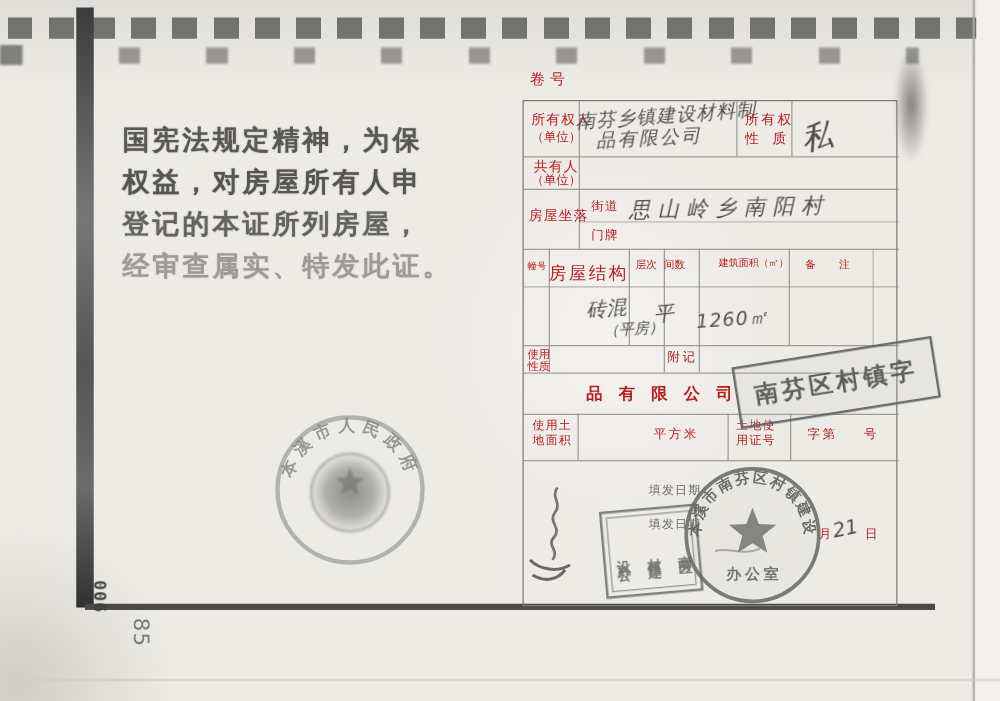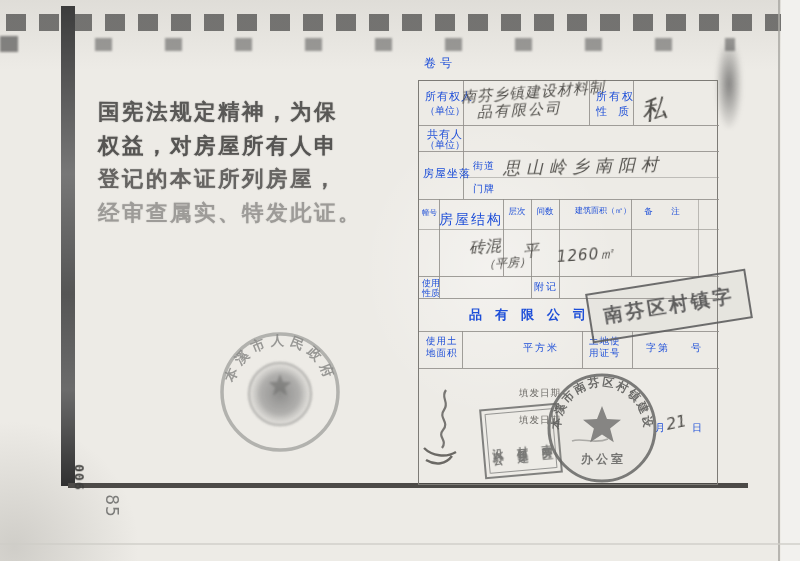--- a/index.html
+++ b/index.html
@@ -54,21 +54,21 @@
   .pageno{left:100px;top:496px;font-family:"DejaVu Sans",sans-serif;font-size:17px;color:#7d7d7b;
     transform:rotate(90deg);letter-spacing:1px;}
   .archiveno{left:66px;top:470px;font-family:"DejaVu Sans Mono",monospace;font-weight:700;
     font-size:13px;color:#3d3d3b;transform:rotate(90deg);letter-spacing:1px;filter:blur(.3px);}
 
   
   .serial{left:424px;top:56px;font-size:12px;letter-spacing:4px;color:#55534f;}
   .form{left:418px;top:80px;width:300px;height:405px;border:1.5px solid #7d7b76;box-sizing:border-box;}
   .hl{background:#908e89;height:1px;opacity:.85;}
   .vl{background:#908e89;width:1px;opacity:.85;}
-  .lbl{color:#1d4ed8;line-height:1.2;}
+  .lbl{color:#b91c1c;line-height:1.2;}
   .hand{font-family:"DejaVu Sans",sans-serif;font-style:italic;color:#514f4b;
     filter:blur(.35px);white-space:nowrap;}
 
   
   .rect-stamp{left:588px;top:281px;width:158px;height:46px;border:2.5px solid #5f5f5f;
     transform:rotate(-9deg);display:flex;align-items:center;justify-content:center;
     font-size:19px;font-weight:700;letter-spacing:3px;color:#4f4f4f;
     background:rgba(190,188,182,.15);filter:blur(.3px);opacity:.9;}
   .sq-stamp{left:482px;top:406px;width:74px;height:66px;border:2px solid #757573;
     box-shadow:inset 0 0 0 3px rgba(0,0,0,0), inset 0 0 0 1px rgba(255,255,255,0);
@@ -163,21 +163,21 @@
   <div class="abs lbl" style="left:6px;top:58px;font-size:10px;">（单位）</div>
 
   <div class="abs lbl" style="left:4px;top:86px;font-size:11px;letter-spacing:1px;">房屋坐落</div>
   <div class="abs lbl" style="left:54px;top:79px;font-size:10px;letter-spacing:1px;">街道</div>
   <div class="abs hand" style="left:84px;top:74px;font-size:17px;letter-spacing:6px;transform:rotate(-1.5deg);">思山岭乡南阳村</div>
   <div class="abs lbl" style="left:54px;top:102px;font-size:10px;letter-spacing:1px;">门牌</div>
 
   <div class="abs lbl" style="left:1px;top:127px;width:19px;font-size:7.5px;text-align:center;">幢号</div>
   <div class="abs lbl" style="left:20px;top:131px;width:64px;font-size:14px;text-align:center;letter-spacing:2px;">房屋结构</div>
   <div class="abs lbl" style="left:84px;top:125px;width:28px;font-size:8.5px;text-align:center;">层次</div>
-  <div class="abs lbl" style="left:112px;top:125px;width:28px;font-size:8.5px;text-align:center;">间数</div>
+  <div class="abs lbl" style="left:112px;top:125px;width:28px;font-size:8.5px;">间数</div>
   <div class="abs lbl" style="left:140px;top:125px;width:72px;font-size:8px;text-align:right;">建筑面积（㎡）</div>
   <div class="abs lbl" style="left:212px;top:125px;width:67px;font-size:8.5px;text-align:center;letter-spacing:5px;">备　注</div>
 
   <div class="abs hand" style="left:50px;top:156px;font-size:16px;transform:rotate(-5deg);">砖混</div>
   <div class="abs hand" style="left:64px;top:174px;font-size:12px;transform:rotate(-4deg);">（平房）</div>
   <div class="abs hand" style="left:104px;top:160px;font-size:16px;transform:rotate(-6deg);">平</div>
   <div class="abs hand" style="left:138px;top:165px;font-size:15px;letter-spacing:1px;transform:rotate(-4deg);">1260㎡</div>
 
   <div class="abs lbl" style="left:3px;top:197px;font-size:9px;">使用</div>
   <div class="abs lbl" style="left:3px;top:207px;font-size:9px;">性质</div>

